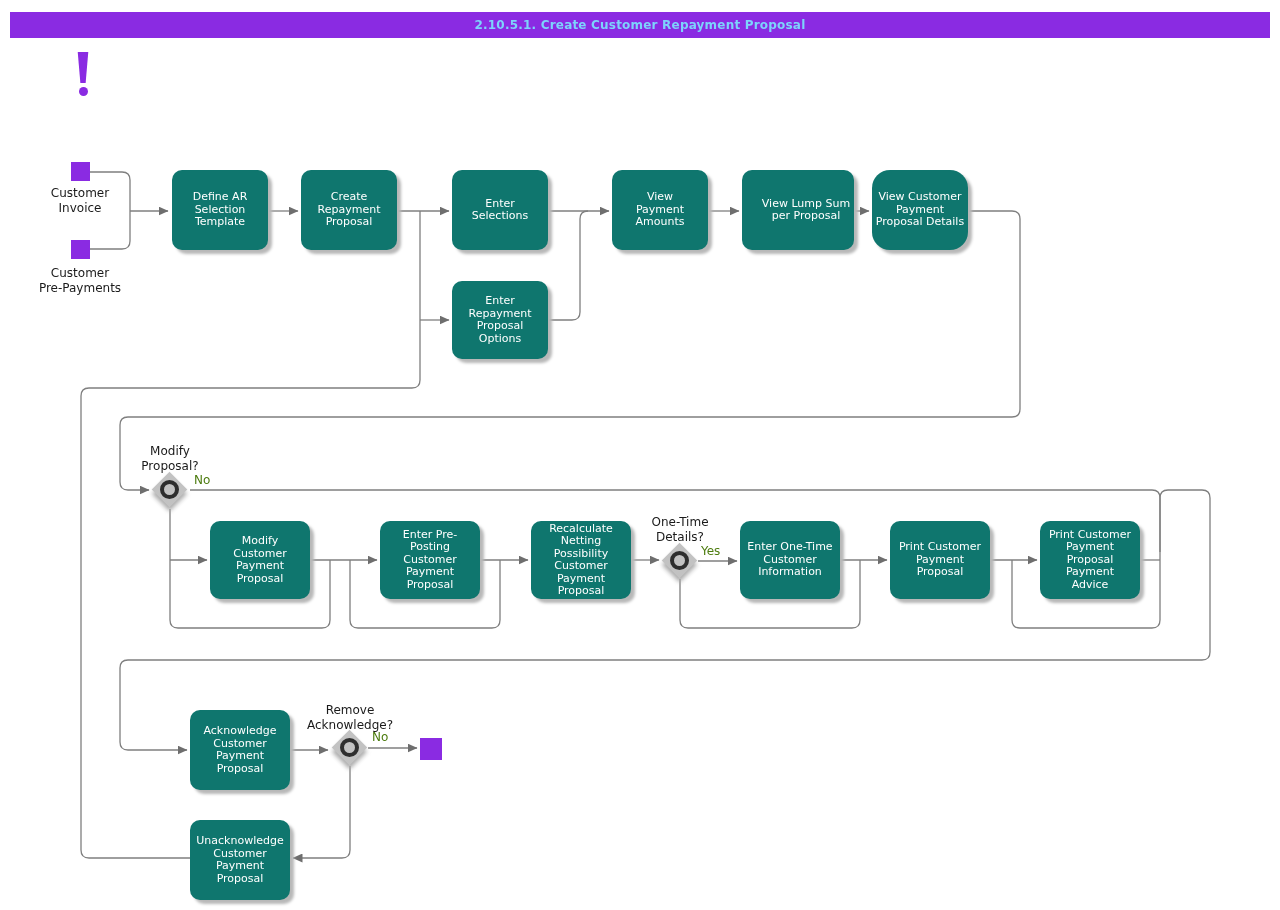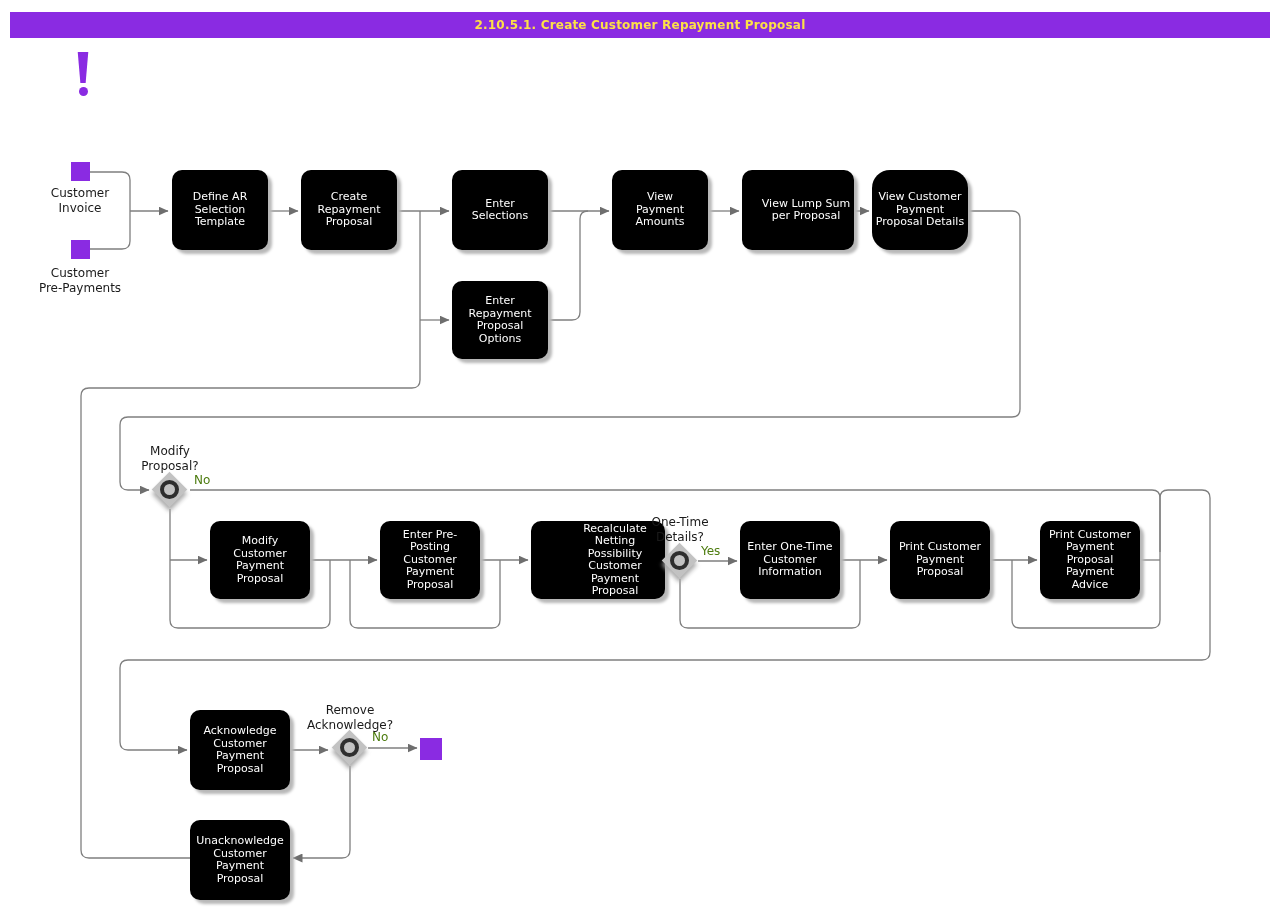--- a/index.html
+++ b/index.html
@@ -4,24 +4,24 @@
 <style>
   html,body{margin:0;padding:0;background:#ffffff;}
   .canvas{
     position:relative;width:1280px;height:910px;background:#ffffff;overflow:hidden;
     font-family:"DejaVu Sans","Liberation Sans",sans-serif;
   }
   .hdr{
     position:absolute;left:10px;top:12px;width:1260px;height:26px;
     background:#8A2BE2;display:flex;align-items:center;justify-content:center;
   }
-  .hdr span{color:#fde047;font-size:12px;font-weight:bold;letter-spacing:.2px;}
+  .hdr span{color:#7dd3fc;font-size:12px;font-weight:bold;letter-spacing:.2px;}
   svg.wires{position:absolute;left:0;top:0;pointer-events:none;}
   .task{
-    position:absolute;background:#000000;border-radius:10px;
+    position:absolute;background:#0f766e;border-radius:10px;
     box-shadow:4px 4px 3px #b8b8b8;
     display:flex;align-items:center;justify-content:center;text-align:center;
     cursor:pointer;
   }
   .task span{
     color:#ffffff;font-size:11px;line-height:12.5px;white-space:pre-line;
   }
   .evt{
     position:absolute;background:#8A2BE2;cursor:pointer;
   }
@@ -155,21 +155,21 @@
 Payment
 Proposal</span>
     </div>
   <div class="task" style="left:380px;top:521px;width:100px;height:78px;">
     <span>Enter Pre-
 Posting
 Customer
 Payment
 Proposal</span>
     </div>
-  <div class="task" style="left:531px;top:521px;width:100px;height:78px;padding-left:34px;">
+  <div class="task" style="left:531px;top:521px;width:100px;height:78px;">
     <span>Recalculate
 Netting
 Possibility
 Customer
 Payment
 Proposal</span>
     </div>
   <div class="task" style="left:740px;top:521px;width:100px;height:78px;">
     <span>Enter One-Time
 Customer

